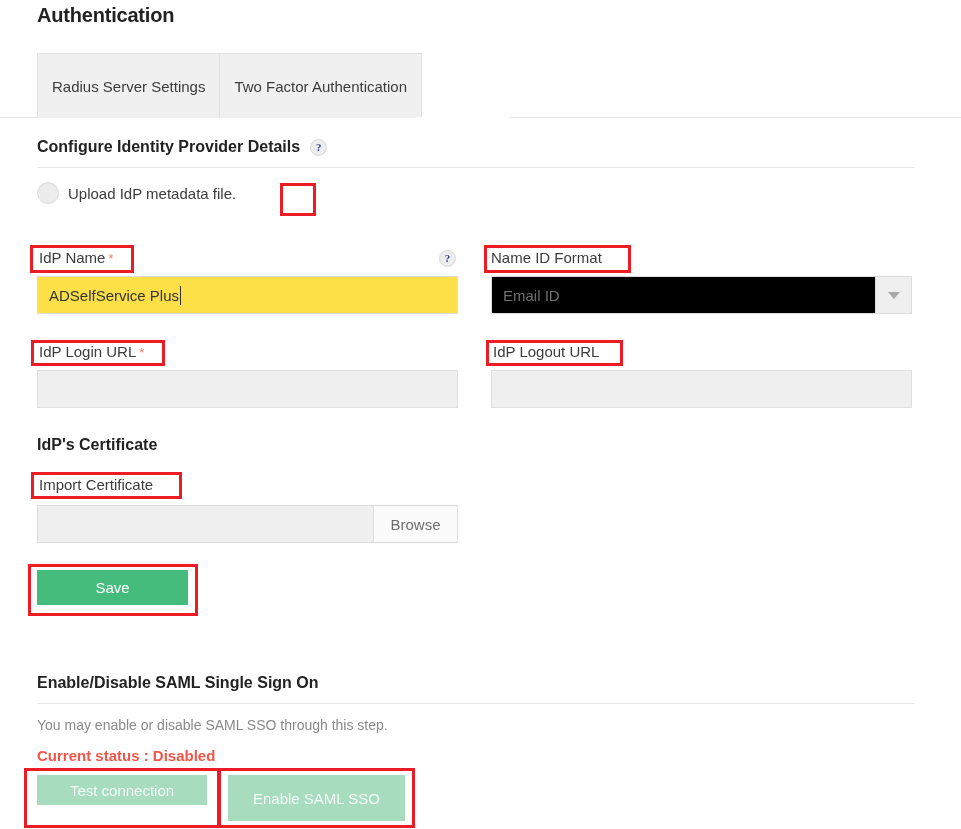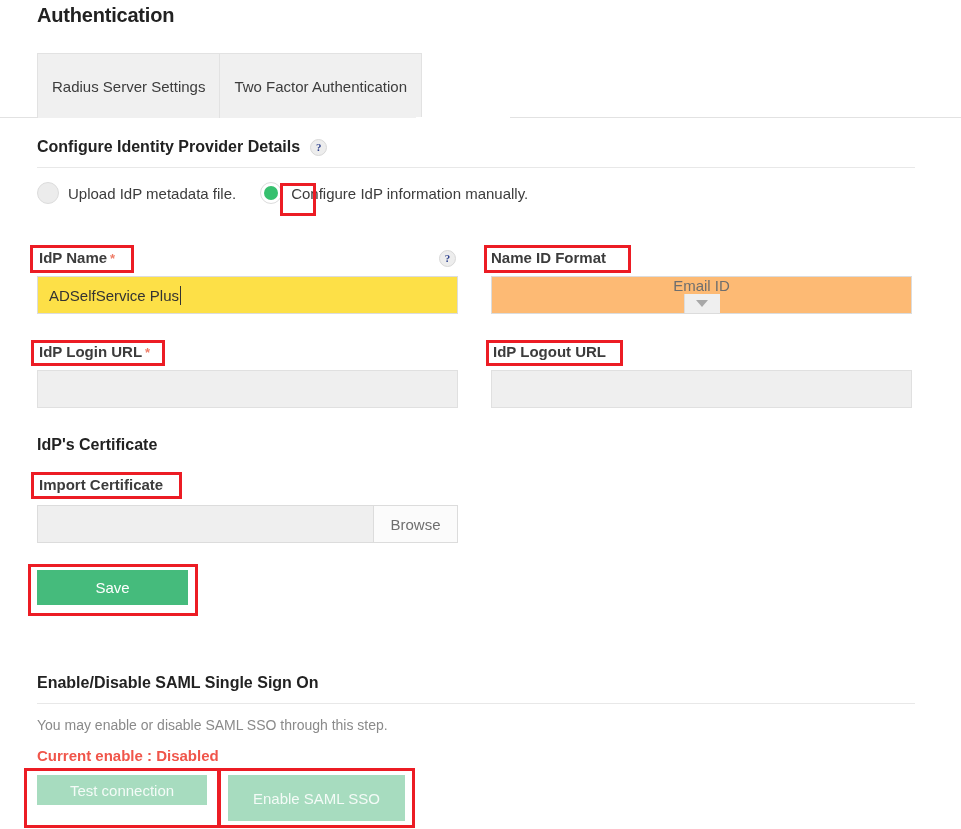--- a/index.html
+++ b/index.html
@@ -82,44 +82,44 @@
     flex: none;
   }
   .radio.checked { background: #ffffff; border: 1px solid #dcdcdc; }
   .radio.checked::after {
     content: ""; width: 14px; height: 14px; border-radius: 50%; background: #36c06e;
   }
   .radio-label { font-size: 15px; color: #3c3c3c; margin-left: 9px; white-space: nowrap; }
 
   
   .field-label {
-    position: absolute; font-size: 15px; color: #3c3c3c; white-space: nowrap; font-weight: bold;
+    position: absolute; font-size: 15px; color: #3c3c3c; white-space: nowrap;
   }
   .req { color: #ef7d68; font-size: 13px; margin-left: 3px; }
 
   .input {
     position: absolute; height: 38px;
     border: 1px solid #dcdcdc;
     background: #ffffff;
     display: flex; align-items: center;
     padding: 0 11px;
     font-size: 15px; color: #333333;
   }
   .input.filled { background: #fde047; }
   .input.disabled { background: #efefef; border-color: #e0e0e0; color: #777777; }
   .caret {
     display: inline-block; width: 1px; height: 19px; background: #333; margin-left: 1px;
   }
 
   
   .select {
     position: absolute; height: 38px;
-    border: 1px solid #dcdcdc; background: #fdba74;
+    border: 1px solid #dcdcdc; background: #000000;
     display: flex; align-items: center;
-    font-size: 15px; color: #6e6e6e; flex-direction: column;
+    font-size: 15px; color: #6e6e6e;
   }
   .select .sel-val { padding: 0 11px; flex: 1; }
   .select .sel-arrow {
     width: 36px; height: 100%;
     border-left: 1px solid #dcdcdc;
     display: flex; align-items: center; justify-content: center;
     background: #efefef;
   }
   .arrow-down {
     width: 0; height: 0;
@@ -186,24 +186,20 @@
     <span>Configure Identity Provider Details</span>
     <span class="help-badge">?</span>
   </div>
   <div class="divider" style="top:167px;"></div>
 
   <div class="radio-row">
     <div class="radio-opt">
       <span class="radio"></span>
       <span class="radio-label">Upload IdP metadata file.</span>
     </div>
-    <div class="radio-opt" style="margin-left:24px;">
-      <span class="radio checked"></span>
-      <span class="radio-label">Configure IdP information manually.</span>
-    </div>
   </div>
 
   <div class="field-label" style="left:39px; top:249px;">
     <span>IdP Name</span><span class="req">*</span>
   </div>
   <span class="help-badge" style="position:absolute; left:439px; top:250px;">?</span>
   <div class="input filled" style="left:37px; top:276px; width:421px;">
     <span>ADSelfService Plus</span>
       <span class="caret"></span>
   </div>
@@ -244,21 +240,21 @@
   </div>
 
   <div class="btn primary" style="left:37px; top:570px; width:151px; height:35px;">Save</div>
 
   <div class="section-head" style="left:37px; top:674px;">
     <span>Enable/Disable SAML Single Sign On</span>
   </div>
   <div class="divider" style="top:703px;"></div>
 
   <div class="subtext" style="left:37px; top:717px;">You may enable or disable SAML SSO through this step.</div>
-  <div class="status-line" style="left:37px; top:747px;">Current enable : Disabled</div>
+  <div class="status-line" style="left:37px; top:747px;">Current status : Disabled</div>
 
   <div class="btn muted" style="left:37px; top:775px; width:170px; height:30px;text-align:center;">Test connection</div>
   <div class="btn muted" style="left:228px; top:775px; width:177px; height:46px;">Enable SAML SSO</div>
 
   <div class="anno" style="left:280px; top:183px; width:36px; height:33px;"></div>
   <div class="anno" style="left:30px; top:245px; width:104px; height:28px;"></div>
   <div class="anno" style="left:484px; top:245px; width:147px; height:28px;"></div>
   <div class="anno" style="left:31px; top:340px; width:134px; height:26px;"></div>
   <div class="anno" style="left:486px; top:340px; width:137px; height:26px;"></div>
   <div class="anno" style="left:31px; top:472px; width:151px; height:27px;"></div>

